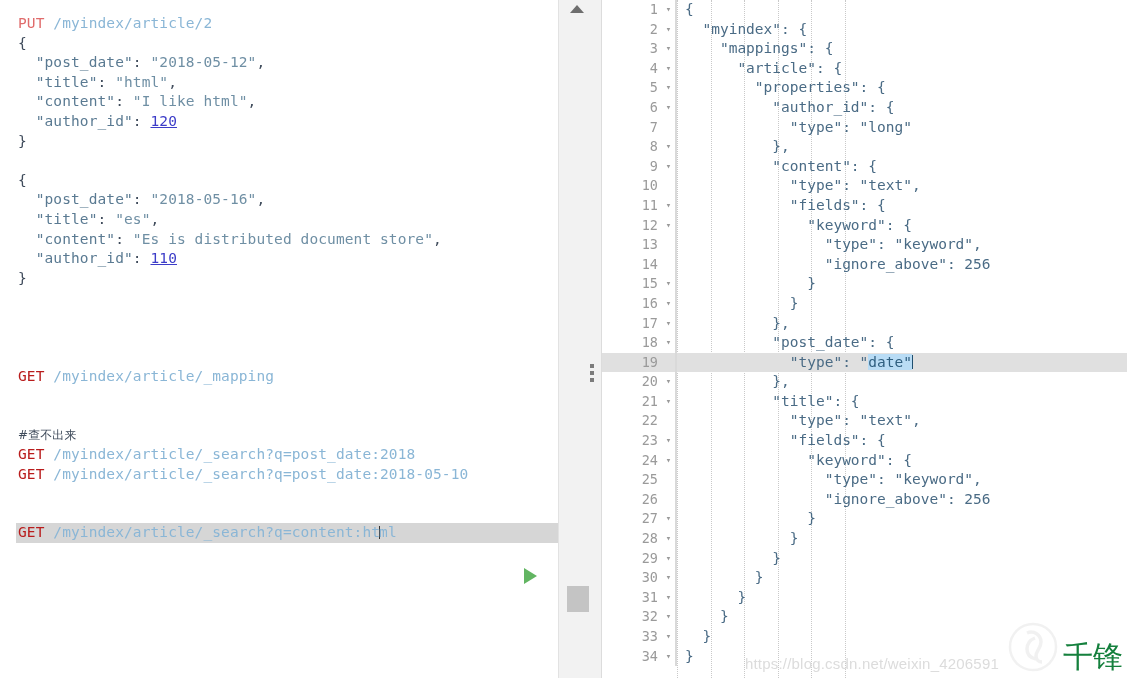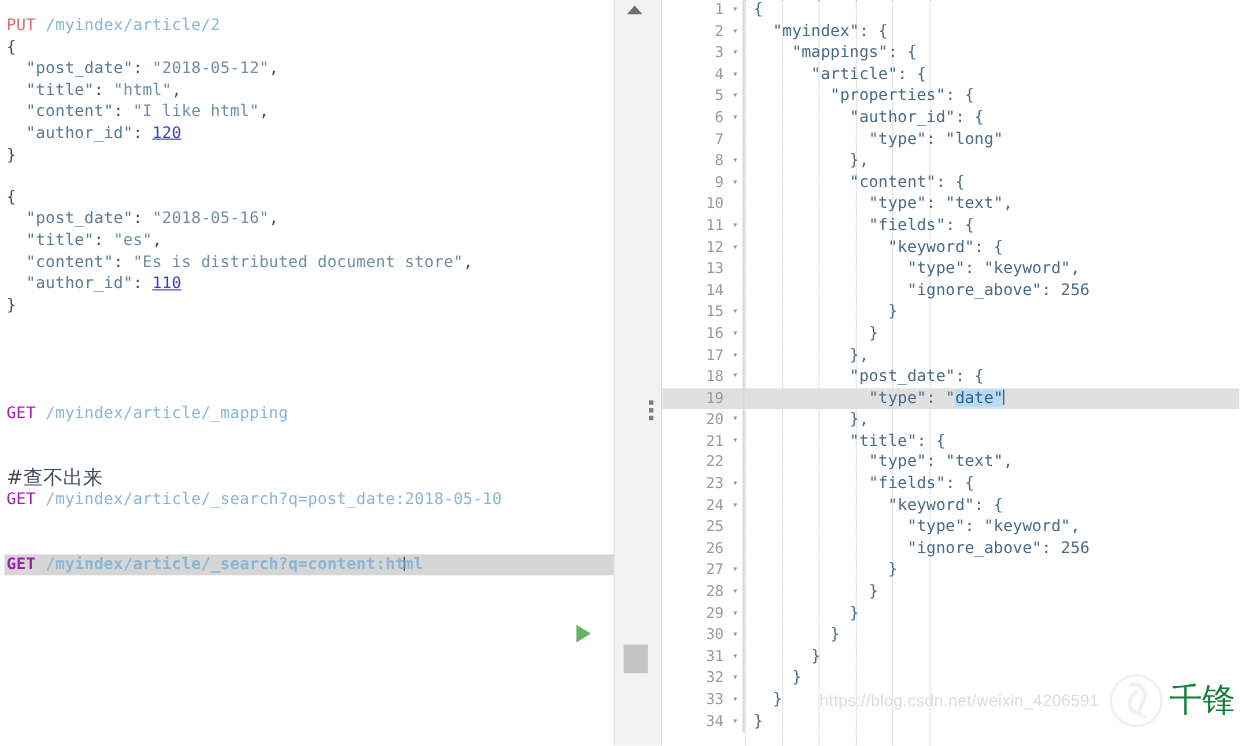--- a/index.html
+++ b/index.html
@@ -25,50 +25,49 @@
     width: 558px;
     height: 678px;
     background: #ffffff;
     overflow: hidden;
     flex: 0 0 558px;
   }
   .code-area {
     position: absolute;
     top: 0; left: 0;
     width: 558px;
-    padding: 14px 0 0 4px;
+    padding: 14px 0 0 16px;
   }
   .ln {
     height: 19.6px;
     line-height: 19.6px;
     font-size: 14.5px;
     white-space: pre;
     padding-left: 2px;
     letter-spacing: 0.1px;
     color: #3f4b5b;
   }
   .ln.blank { color: transparent; }
   .verb-put { color: #e06c6c; }
-  .verb-get { color: #a21caf; }
+  .verb-get { color: #b91c1c; }
   .uri { color: #8ab6d6; }
   .jkey { color: #5a7a92; }
   .jstr { color: #6f8fa4; }
   .jnum { color: #3c3cc8; text-decoration: underline; }
   .brace { color: #3f4b5b; }
   .comment-cn {
     color: #3f4b5b;
     font-family: "DejaVu Sans", "Liberation Sans", sans-serif;
-    font-size: 18px;
+    font-size: 12px;
   }
 
   
   .ln.active-row {
     background: #d6d6d6;
     width: 558px;
-    font-weight: bold;
   }
   .caret-bar {
     display: inline-block;
     width: 1px;
     height: 13px;
     background: #333;
     vertical-align: -2px;
     margin: 0 -1px;
   }
 
@@ -207,23 +206,23 @@
     position: absolute;
     top: 0;
     width: 1px;
     border-left: 1px dotted #c9c9c9;
   }
 
   
   .watermark {
     position: absolute;
     right: 4px;
-    bottom: 16px;
+    bottom: 6px;
     display: flex;
-    align-items: center;
+    align-items: flex-end;
     gap: 6px;
     pointer-events: none;
     user-select: none;
   }
   .wm-text {
     font-family: "Liberation Sans", sans-serif;
     font-size: 15px;
     color: #dcdcdc;
     letter-spacing: 0.2px;
   }
@@ -258,20 +257,21 @@
         <div class="ln"><span class="brace">  </span><span class="jkey">"author_id"</span><span class="brace">: </span><span class="jnum">110</span></div>
         <div class="ln"><span class="brace">}</span></div>
         <div class="ln blank"> </div>
         <div class="ln blank"> </div>
         <div class="ln blank"> </div>
         <div class="ln blank"> </div>
         <div class="ln"><span class="verb-get">GET</span> <span class="uri">/myindex/article/_mapping</span></div>
         <div class="ln blank"> </div>
         <div class="ln blank"> </div>
         <div class="ln"><span class="comment-cn">#查不出来</span></div>
+        <div class="ln"><span class="verb-get">GET</span> <span class="uri">/myindex/article/_search?q=post_date:2018</span></div>
         <div class="ln"><span class="verb-get">GET</span> <span class="uri">/myindex/article/_search?q=post_date:2018-05-10</span></div>
         <div class="ln blank"> </div>
         <div class="ln blank"> </div>
         <div class="ln active-row"><span class="verb-get">GET</span> <span class="uri">/myindex/article/_search?q=content:ht<span class="caret-bar"></span>ml</span></div>
       </div>
 
     <div class="run-icon">
       <div class="tri"></div>
     </div>
   </div>

